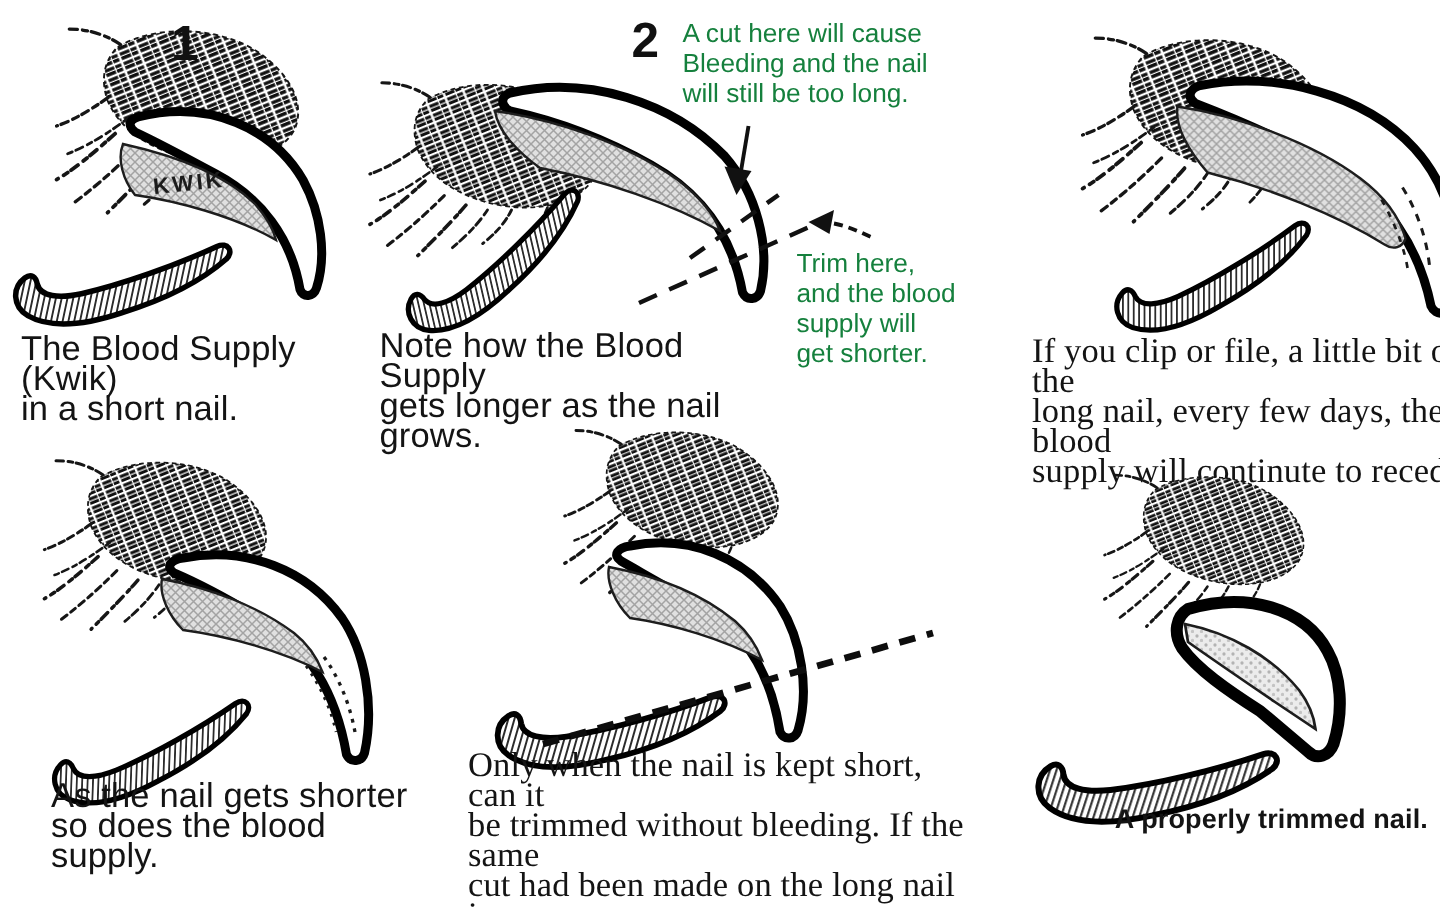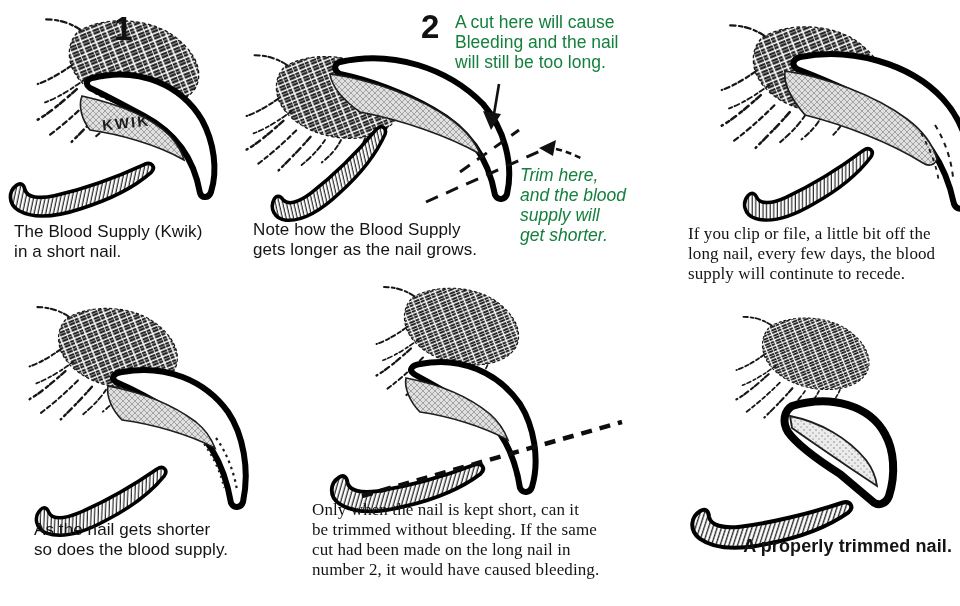--- a/index.html
+++ b/index.html
@@ -3,21 +3,21 @@
 <meta charset="utf-8">
 <style>
   html,body{margin:0;padding:0;background:#ffffff;}
   #canvas{
     position:relative;width:960px;height:606px;background:#ffffff;overflow:hidden;
     font-family:"Liberation Sans",sans-serif;color:#141414;
   }
   .panel{position:absolute;}
   .panel svg{position:absolute;left:0;top:0;}
   .caption{
-    position:absolute;font-size:17px;line-height:20px;white-space:pre-line;
+    position:absolute;font-size:23px;line-height:20px;white-space:pre-line;
     color:#141414;letter-spacing:0.1px;
   }
   .caption.bold{font-weight:bold;font-size:18px;}
   .panel-number{
     position:absolute;font-size:33px;font-weight:bold;color:#111;line-height:1;
   }
   .annotation{
     position:absolute;font-size:17.5px;line-height:20px;white-space:pre-line;color:#15803d;
   }
   .quick-label{
@@ -103,21 +103,21 @@
       </g>
       <g>
         <polygon points="299,148 316,140 313,156" fill="#111"></polygon>
         <path d="M316 149 C326 151 334 155 343 159" fill="none" stroke="#111" stroke-width="2.6" stroke-dasharray="6 4"></path>
       </g>
     </svg>
     <div class="panel-number" style="left:181px;top:10px;">2</div>
     <div class="annotation" style="left:215px;top:12px;width:210px;">A cut here will cause
 Bleeding and the nail
 will still be too long.</div>
-    <div class="annotation" style="left:280px;top:165px;width:125px;font-style:italic;">Trim here,
+    <div class="annotation" style="left:291px;top:165px;width:125px;">Trim here,
 and the blood
 supply will
 get shorter.</div>
     <div class="caption" style="left:13px;top:220px;width:270px;">Note how the Blood Supply
 gets longer as the nail grows.</div>
   </figure>
 
   <figure class="panel" style="left:685px;top:0;width:305px;height:290px;margin:0;font-family:Liberation Serif, serif;">
     <svg width="305" height="290" viewBox="0 0 305 290">
       <use href="#fur" transform="translate(35,22) scale(0.85)"></use>

